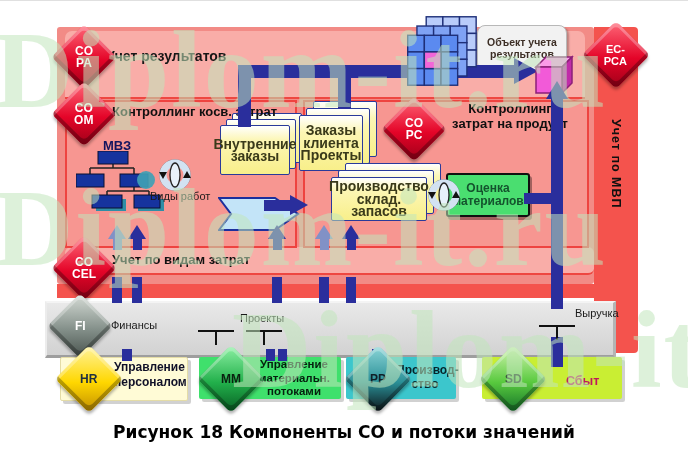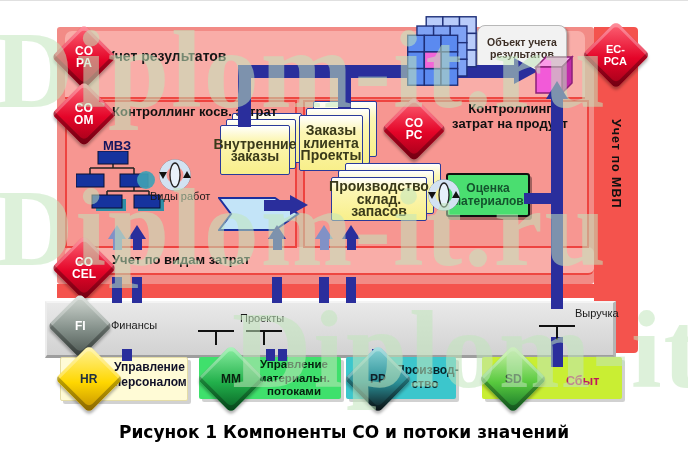--- a/index.html
+++ b/index.html
@@ -320,19 +320,19 @@
   <div class="abs dm green" style="left:207px;top:354px;width:48px;height:48px;">
       <span>MM</span>
     </div>
   <div class="abs dm teal" style="left:354px;top:354px;width:48px;height:48px;">
       <span>PP</span>
     </div>
   <div class="abs dm lime" style="left:489px;top:354px;width:48px;height:48px;">
       <span>SD</span>
     </div>
 
-  <div class="abs caption">Рисунок 1 Компоненты CO и потоки значений</div>
+  <div class="abs caption">Рисунок 18 Компоненты CO и потоки значений</div>
 
   <div class="wm" style="left:-6px;top:14px;">Diplom-it.ru</div>
   <div class="wm" style="left:-6px;top:172px;">Diplom-it.ru</div>
   <div class="wm" style="left:232px;top:294px;">Diplom-it.ru</div>
 
 </div>
 
 </body></html>

